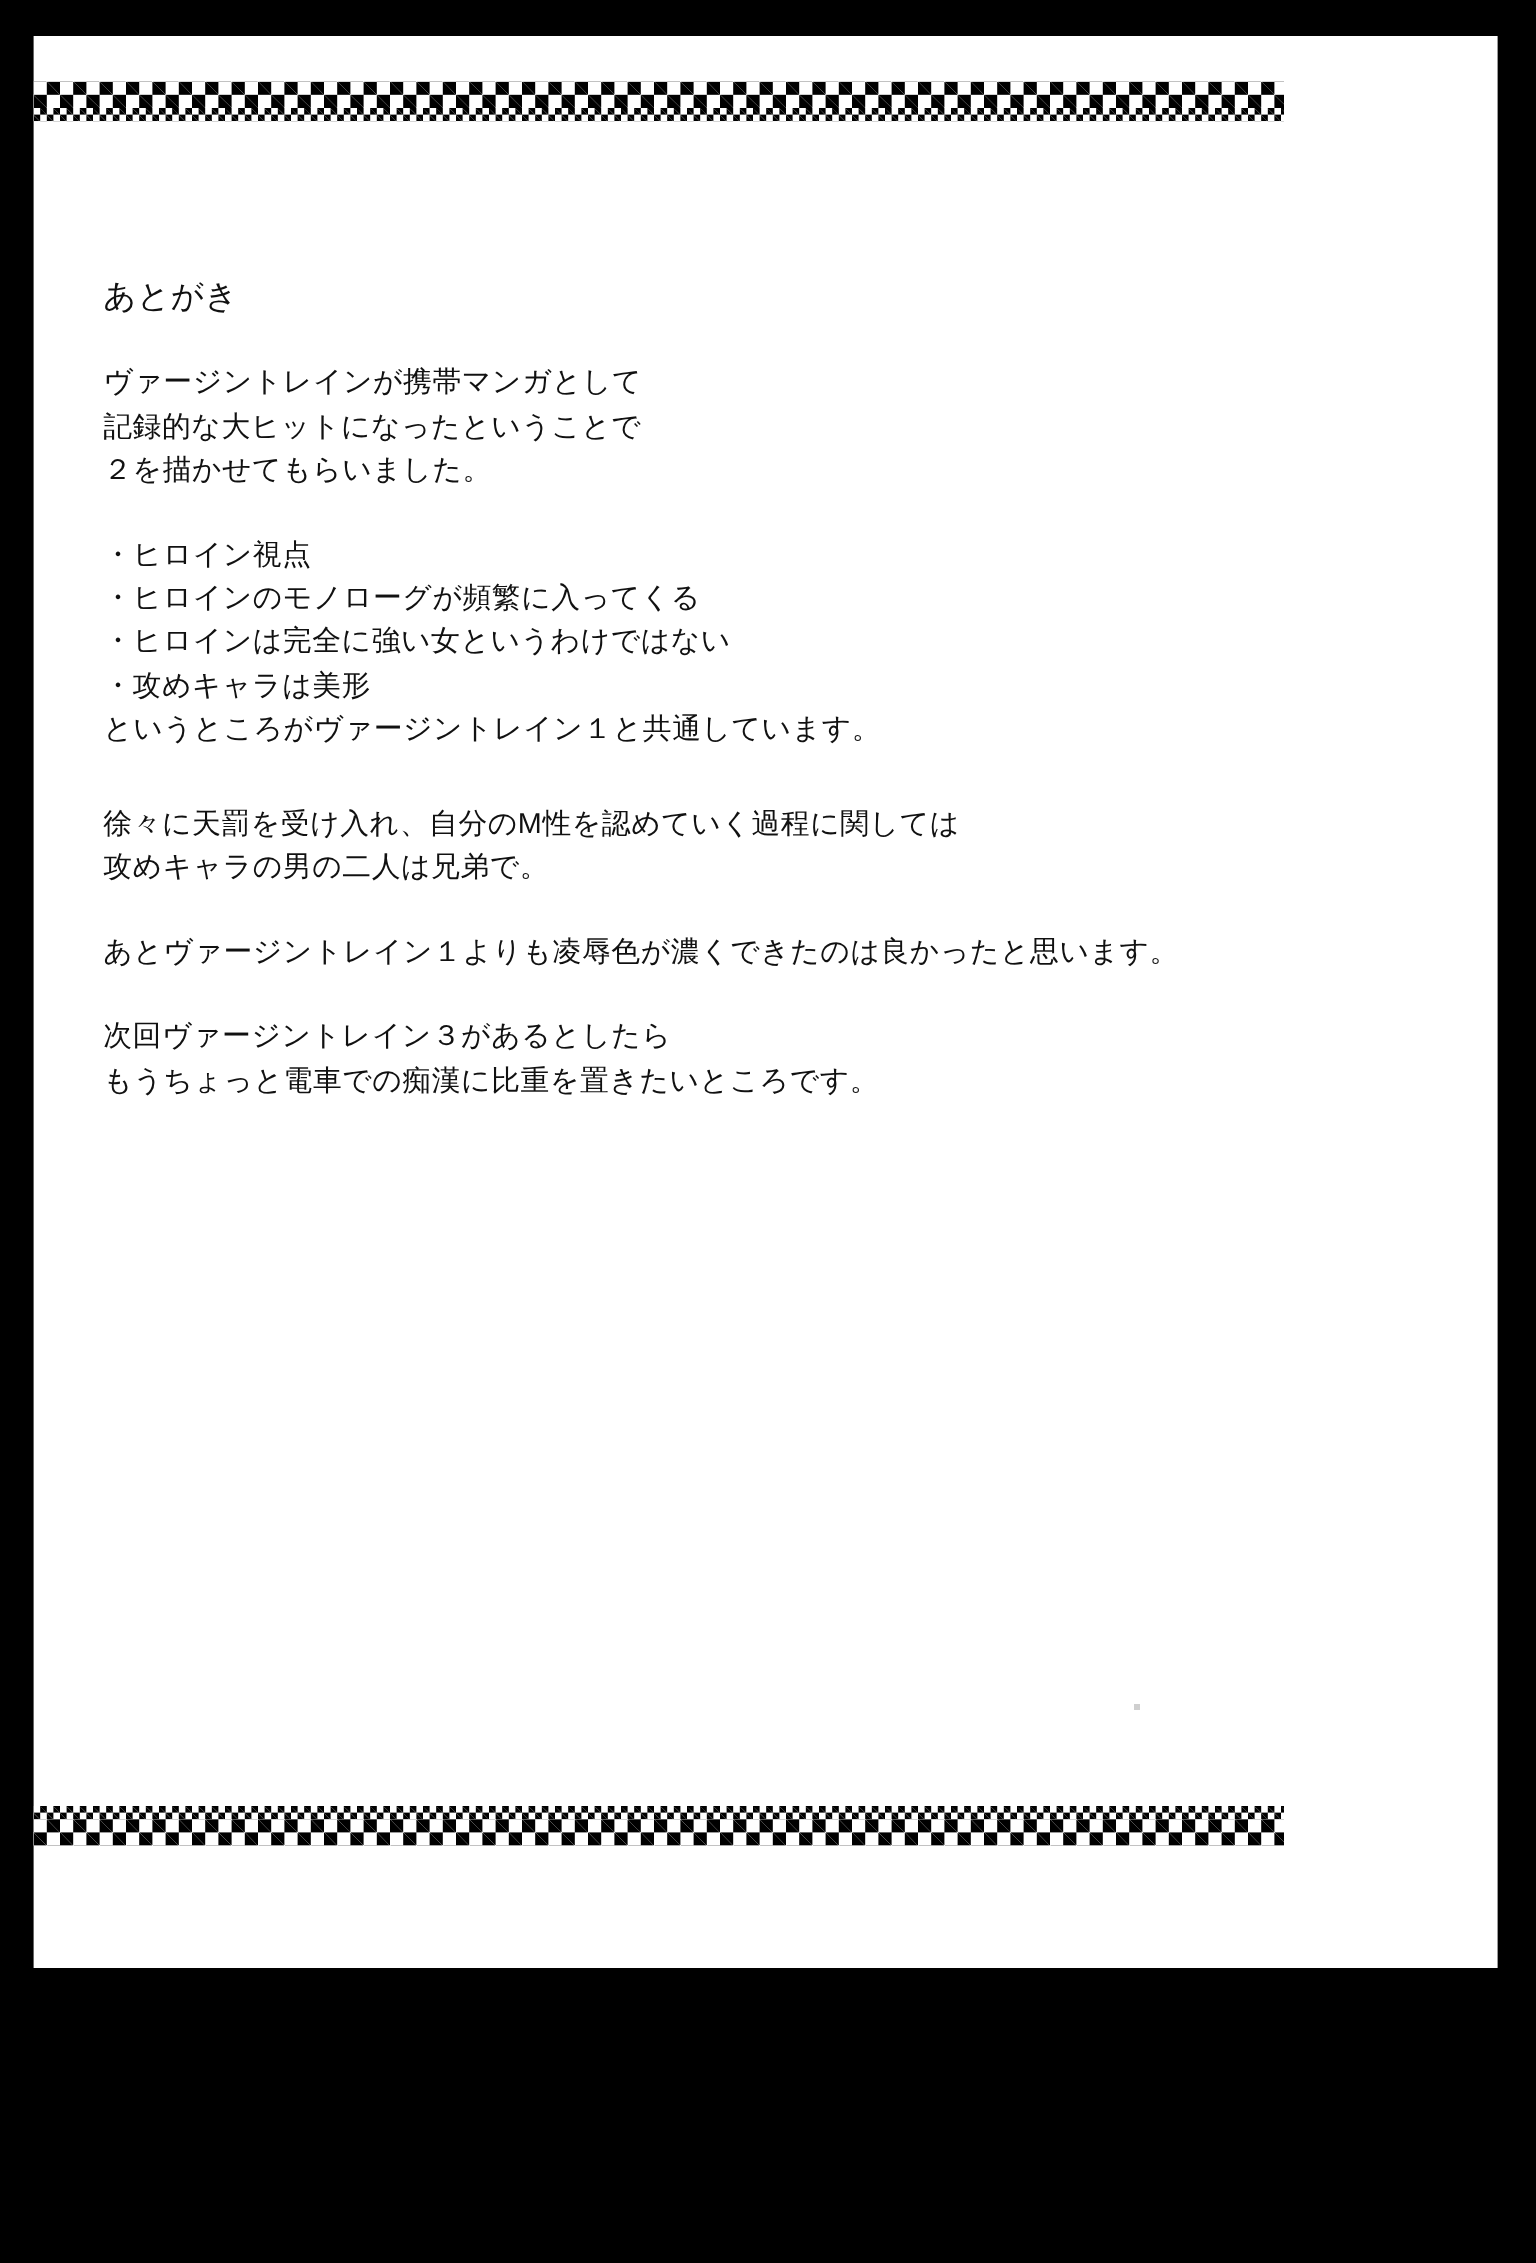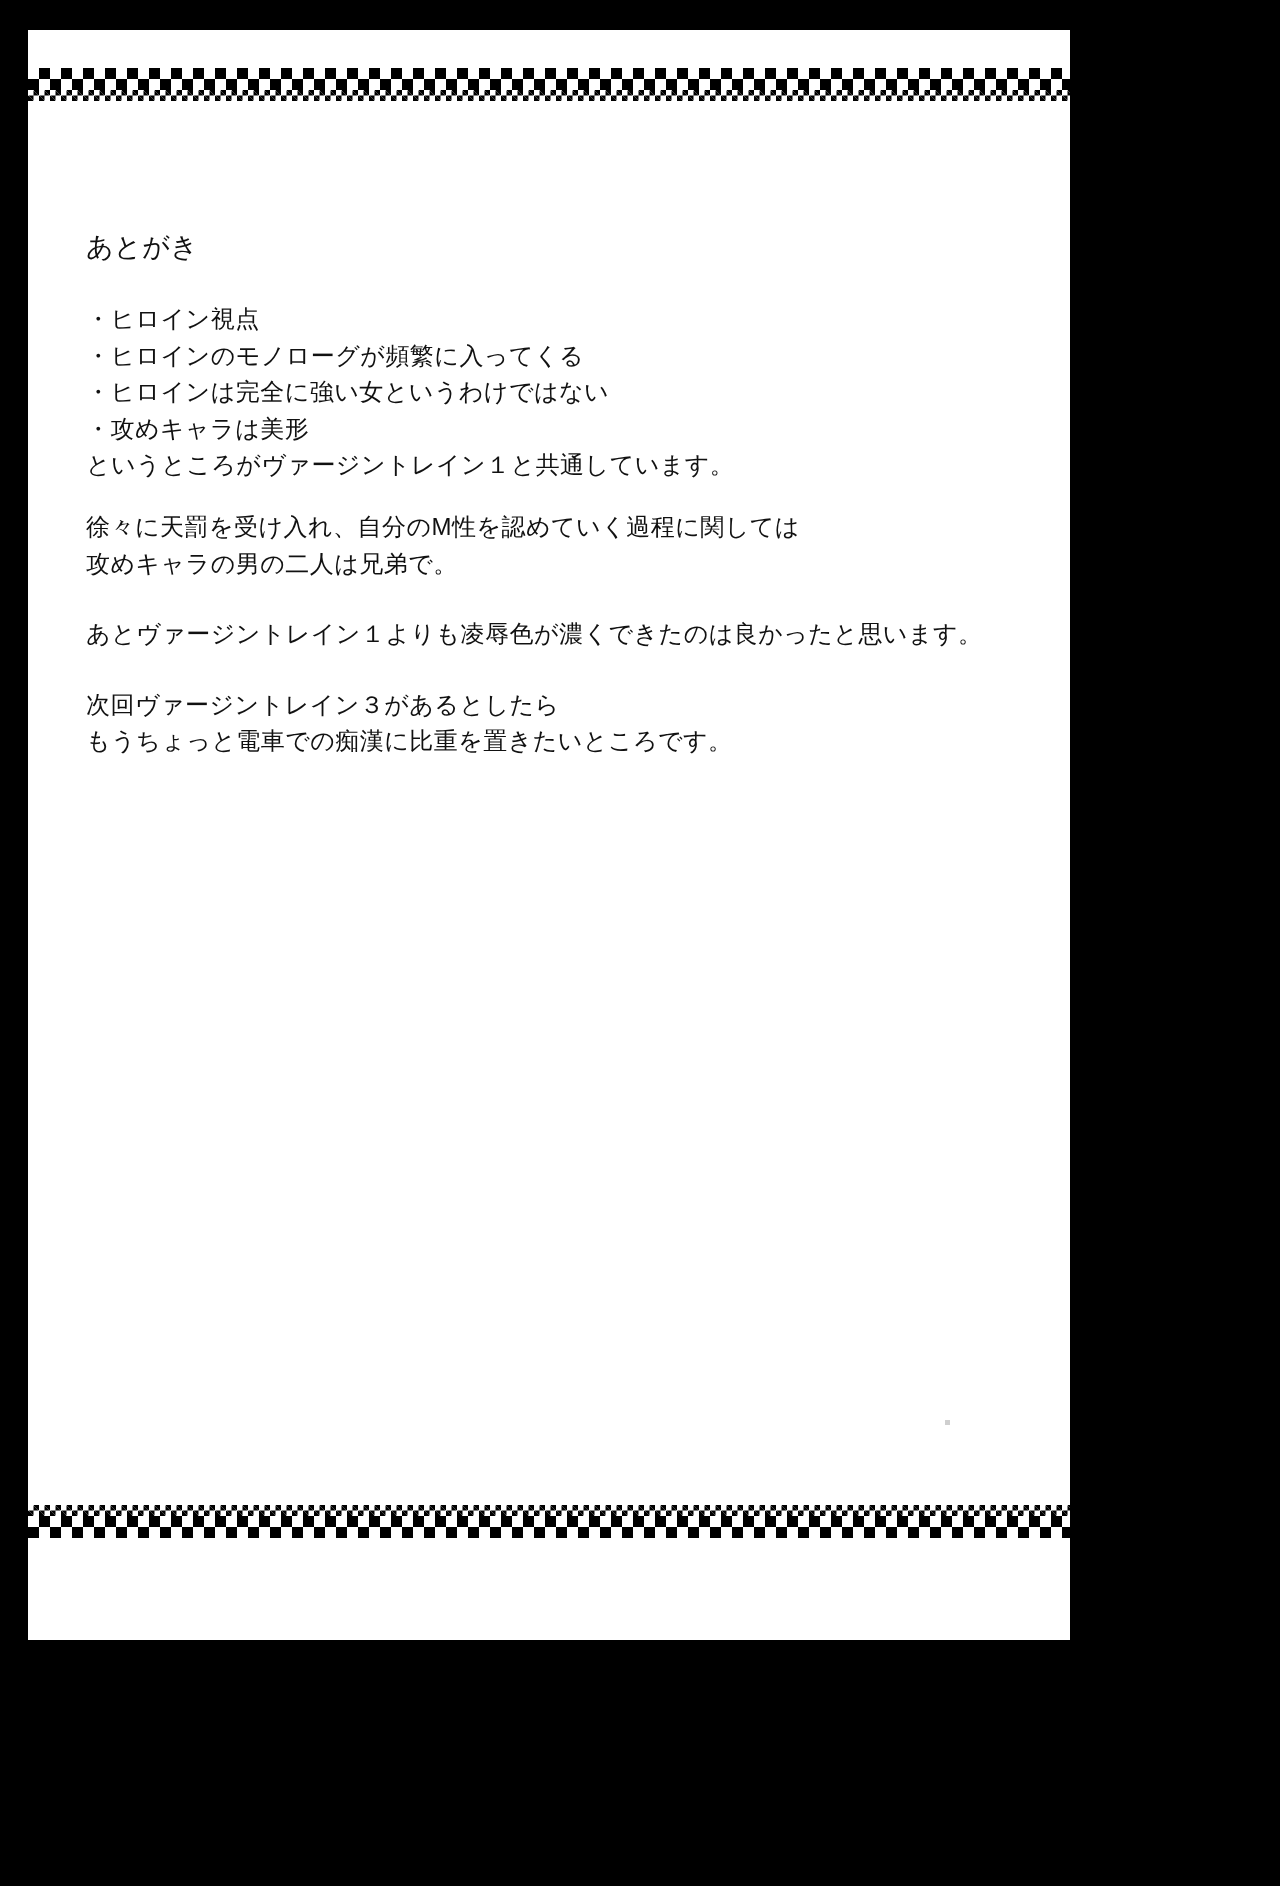--- a/index.html
+++ b/index.html
@@ -17,21 +17,21 @@
     width: 1280px;
     height: 1886px;
     background: #000000;
     overflow: hidden;
   }
   
   .sheet {
     position: absolute;
     left: 28px;
     top: 30px;
-    width: 1042px;
+    width: 1220px;
     height: 1610px;
     background: #ffffff;
   }
   
   .checker {
     position: absolute;
     left: 0;
     width: 1042px;
     height: 22px;
     background-image:
@@ -74,21 +74,21 @@
     font-size: 27px;
     margin: 0 0 36px 0;
     line-height: 1.3;
   }
   .para {
     margin: 0 0 34px 0;
     white-space: pre-line;
   }
   .para.gap-lg { margin-bottom: 28px; }
   .bullets {
-    margin: 0 0 16px 0;
+    margin: 0 0 32px 0;
     white-space: pre-line;
   }
   .spacer-sm { height: 10px; }
   
   .artifact {
     position: absolute;
     left: 917px;
     top: 1390px;
     width: 5px;
     height: 5px;
@@ -98,20 +98,23 @@
 </head>
 <body>
 
 <div class="page">
   <div class="sheet">
     <div class="checker top"></div>
     <div class="checker2 top2"></div>
 
     <div class="content">
       <div class="heading">あとがき</div>
+      <div class="para">ヴァージントレインが携帯マンガとして
+記録的な大ヒットになったということで
+２を描かせてもらいました。</div>
       <div class="bullets">・ヒロイン視点
 ・ヒロインのモノローグが頻繁に入ってくる
 ・ヒロインは完全に強い女というわけではない
 ・攻めキャラは美形
 というところがヴァージントレイン１と共通しています。</div>
       <div class="spacer-sm"></div>
       <div class="para">徐々に天罰を受け入れ、自分のM性を認めていく過程に関しては
 攻めキャラの男の二人は兄弟で。</div>
       <div class="para">あとヴァージントレイン１よりも凌辱色が濃くできたのは良かったと思います。</div>
       <div class="para gap-lg">次回ヴァージントレイン３があるとしたら

